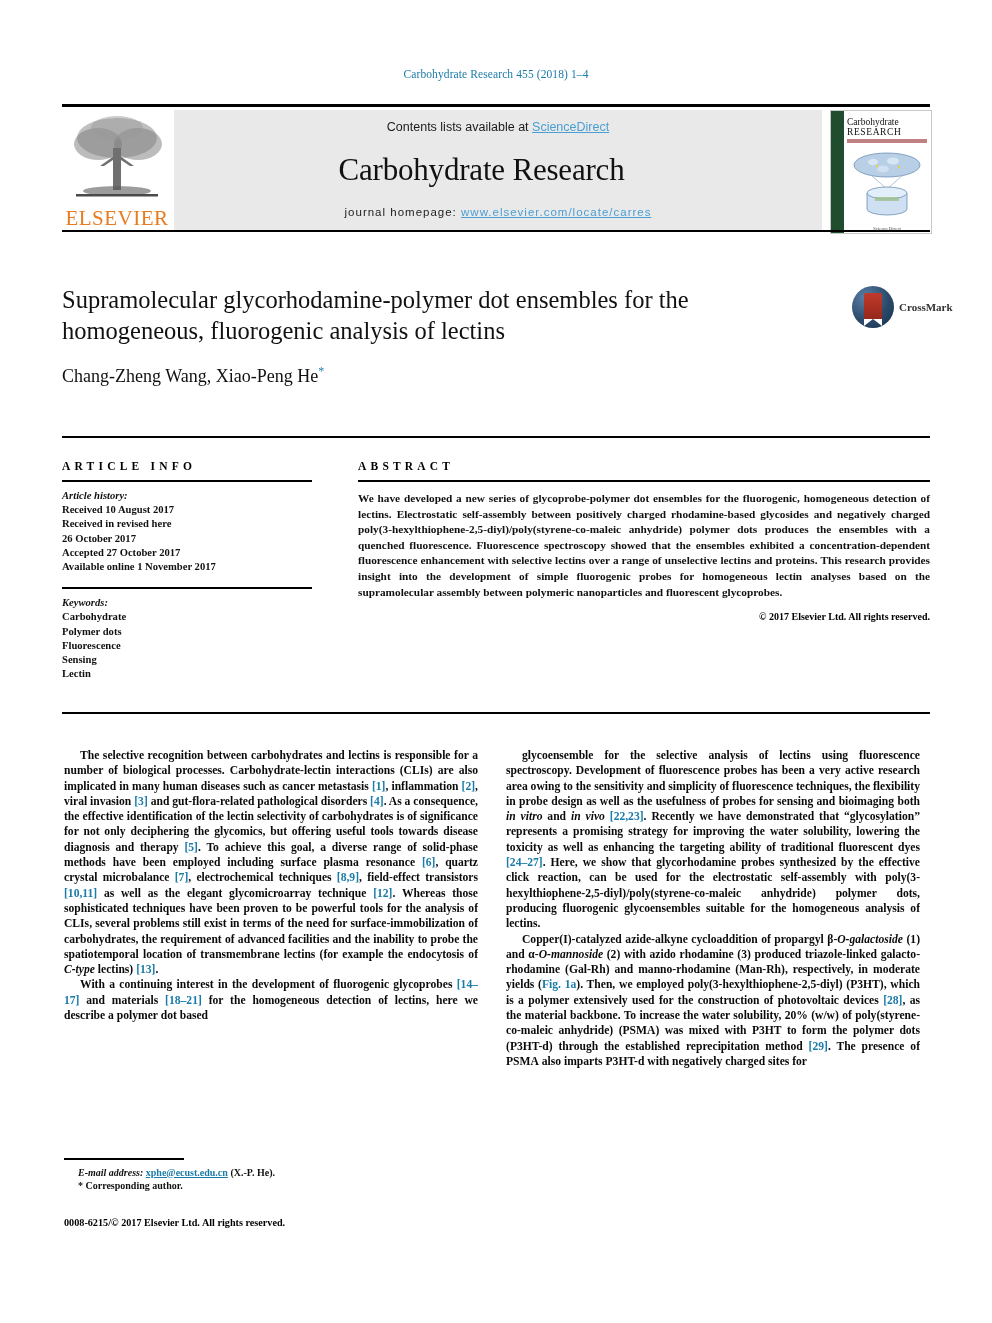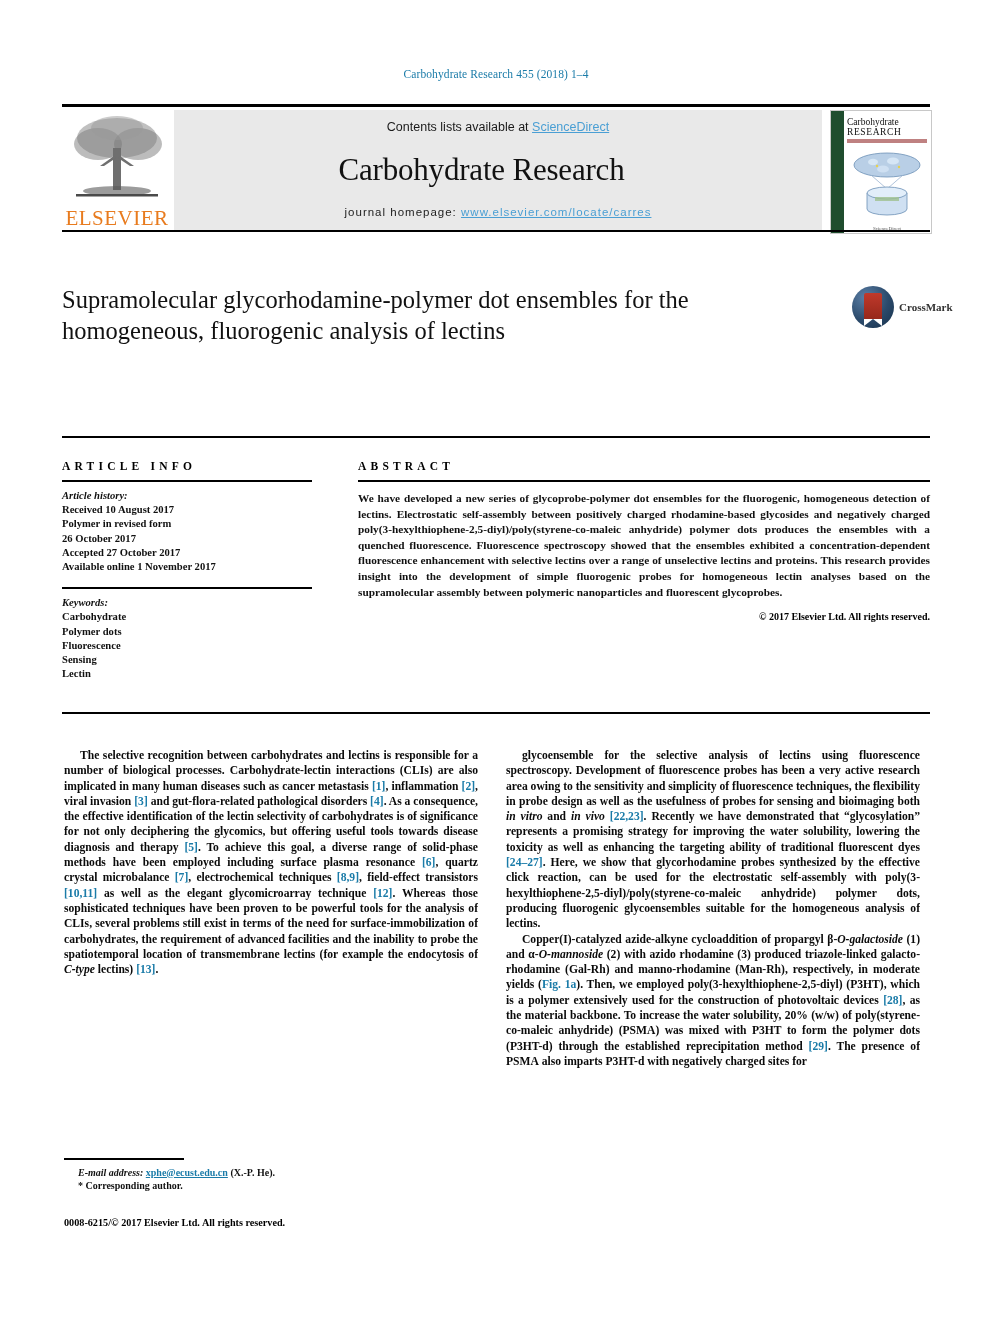--- a/index.html
+++ b/index.html
@@ -407,38 +407,39 @@
         <rect x="28" y="50" width="24" height="4" fill="#9fc08f" opacity="0.8"></rect>
       </svg>
       <div class="cover-foot">ScienceDirect</div>
     </div>
 
     <div class="rule-bot"></div>
   </div>
 
   <div class="titleblock">
     <div class="art-title">Supramolecular glycorhodamine-polymer dot ensembles for the homogeneous, fluorogenic analysis of lectins</div>
+    <div class="authors"><span>Chang-Zheng Wang, Xiao-Peng He</span><span class="star">*</span></div>
 
     <div class="crossmark">
       <div class="cm-badge">
         <div class="cm-book"></div>
       </div>
       <div class="cm-text">CrossMark</div>
     </div>
   </div>
 
   <div class="rule-under-title"></div>
 
   <div class="infocol">
     <div class="sec-head">ARTICLE INFO</div>
     <div class="thin-rule"></div>
     <div class="info-body">
       <div class="ital">Article history:</div>
       <div>Received 10 August 2017</div>
-      <div>Polymer in revised form</div>
+      <div>Received in revised here</div>
       <div>26 October 2017</div>
       <div>Accepted 27 October 2017</div>
       <div>Available online 1 November 2017</div>
     </div>
     <div class="kw-rule"></div>
     <div class="info-body">
       <div class="ital">Keywords:</div>
       <div>Carbohydrate</div>
       <div>Polymer dots</div>
       <div>Fluorescence</div>
@@ -451,20 +452,21 @@
     <div class="sec-head">ABSTRACT</div>
     <div class="thin-rule"></div>
     <div class="abs-body">We have developed a new series of glycoprobe-polymer dot ensembles for the fluorogenic, homogeneous detection of lectins. Electrostatic self-assembly between positively charged rhodamine-based glycosides and negatively charged poly(3-hexylthiophene-2,5-diyl)/poly(styrene-co-maleic anhydride) polymer dots produces the ensembles with a quenched fluorescence. Fluorescence spectroscopy showed that the ensembles exhibited a concentration-dependent fluorescence enhancement with selective lectins over a range of unselective lectins and proteins. This research provides insight into the development of simple fluorogenic probes for homogeneous lectin analyses based on the supramolecular assembly between polymeric nanoparticles and fluorescent glycoprobes.</div>
     <div class="abs-copy">© 2017 Elsevier Ltd. All rights reserved.</div>
   </div>
 
   <div class="rule-under-abs"></div>
 
   <div class="bodycol left">
     <p class="first">The selective recognition between carbohydrates and lectins is responsible for a number of biological processes. Carbohydrate-lectin interactions (CLIs) are also implicated in many human diseases such as cancer metastasis <span class="ref">[1]</span>, inflammation <span class="ref">[2]</span>, viral invasion <span class="ref">[3]</span> and gut-flora-related pathological disorders <span class="ref">[4]</span>. As a consequence, the effective identification of the lectin selectivity of carbohydrates is of significance for not only deciphering the glycomics, but offering useful tools towards disease diagnosis and therapy <span class="ref">[5]</span>. To achieve this goal, a diverse range of solid-phase methods have been employed including surface plasma resonance <span class="ref">[6]</span>, quartz crystal microbalance <span class="ref">[7]</span>, electrochemical techniques <span class="ref">[8,9]</span>, field-effect transistors <span class="ref">[10,11]</span> as well as the elegant glycomicroarray technique <span class="ref">[12]</span>. Whereas those sophisticated techniques have been proven to be powerful tools for the analysis of CLIs, several problems still exist in terms of the need for surface-immobilization of carbohydrates, the requirement of advanced facilities and the inability to probe the spatiotemporal location of transmembrane lectins (for example the endocytosis of <span class="ital">C-type</span> lectins) <span class="ref">[13]</span>.</p>
+    <p>With a continuing interest in the development of fluorogenic glycoprobes <span class="ref">[14–17]</span> and materials <span class="ref">[18–21]</span> for the homogeneous detection of lectins, here we describe a polymer dot based</p>
   </div>
 
   <div class="bodycol right">
     <p class="first">glycoensemble for the selective analysis of lectins using fluorescence spectroscopy. Development of fluorescence probes has been a very active research area owing to the sensitivity and simplicity of fluorescence techniques, the flexibility in probe design as well as the usefulness of probes for sensing and bioimaging both <span class="ital">in vitro</span> and <span class="ital">in vivo</span> <span class="ref">[22,23]</span>. Recently we have demonstrated that “glycosylation” represents a promising strategy for improving the water solubility, lowering the toxicity as well as enhancing the targeting ability of traditional fluorescent dyes <span class="ref">[24–27]</span>. Here, we show that glycorhodamine probes synthesized by the effective click reaction, can be used for the electrostatic self-assembly with poly(3-hexylthiophene-2,5-diyl)/poly(styrene-co-maleic anhydride) polymer dots, producing fluorogenic glycoensembles suitable for the homogeneous analysis of lectins.</p>
     <p>Copper(I)-catalyzed azide-alkyne cycloaddition of propargyl β-<span class="ital">O-galactoside</span> <b>(1)</b> and α-<span class="ital">O-mannoside</span> <b>(2)</b> with azido rhodamine <b>(3)</b> produced triazole-linked galacto-rhodamine (<b>Gal-Rh</b>) and manno-rhodamine (<b>Man-Rh</b>), respectively, in moderate yields (<span class="ref">Fig. 1a</span>). Then, we employed poly(3-hexylthiophene-2,5-diyl) (<b>P3HT</b>), which is a polymer extensively used for the construction of photovoltaic devices <span class="ref">[28]</span>, as the material backbone. To increase the water solubility, 20% (w/w) of poly(styrene-co-maleic anhydride) (<b>PSMA</b>) was mixed with <b>P3HT</b> to form the polymer dots (<b>P3HT-d</b>) through the established reprecipitation method <span class="ref">[29]</span>. The presence of <b>PSMA</b> also imparts <b>P3HT-d</b> with negatively charged sites for</p>
   </div>
 
   <div class="footnote">
     <div class="fn-rule"></div>
     <div class="fn-text">

